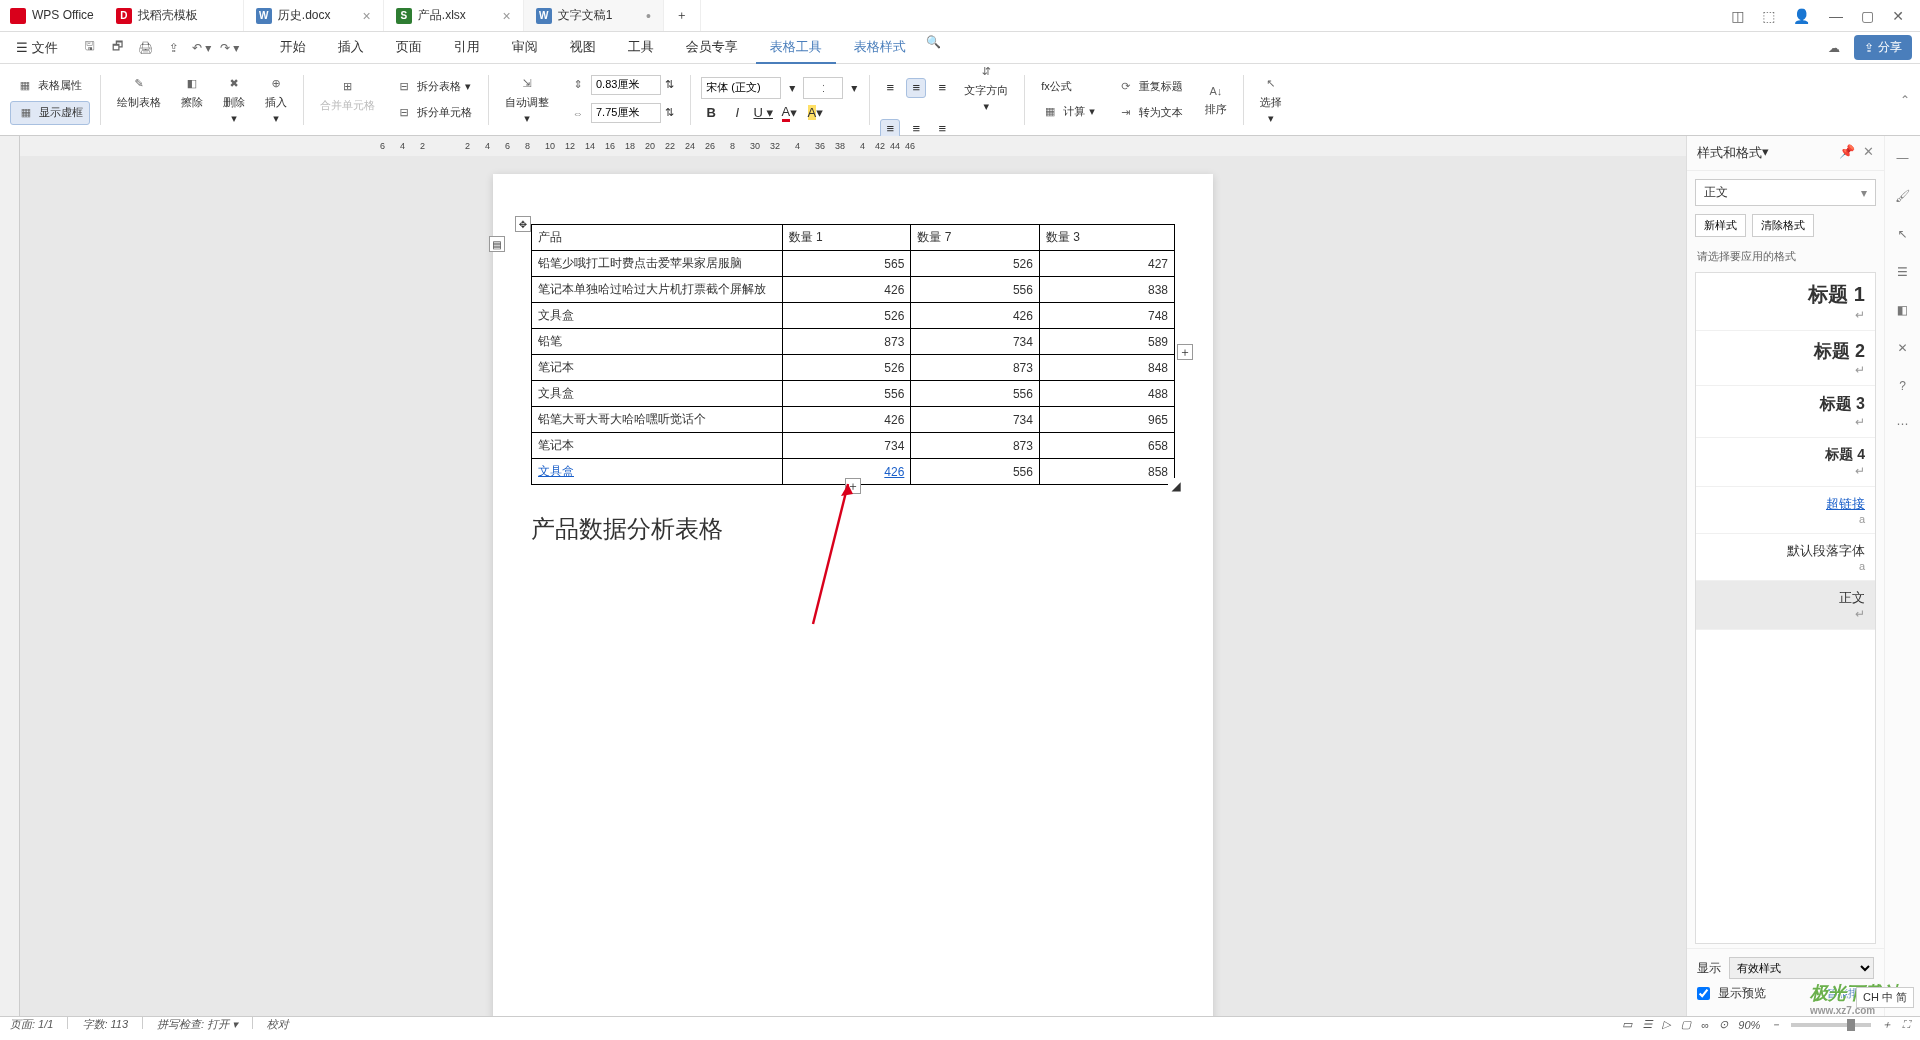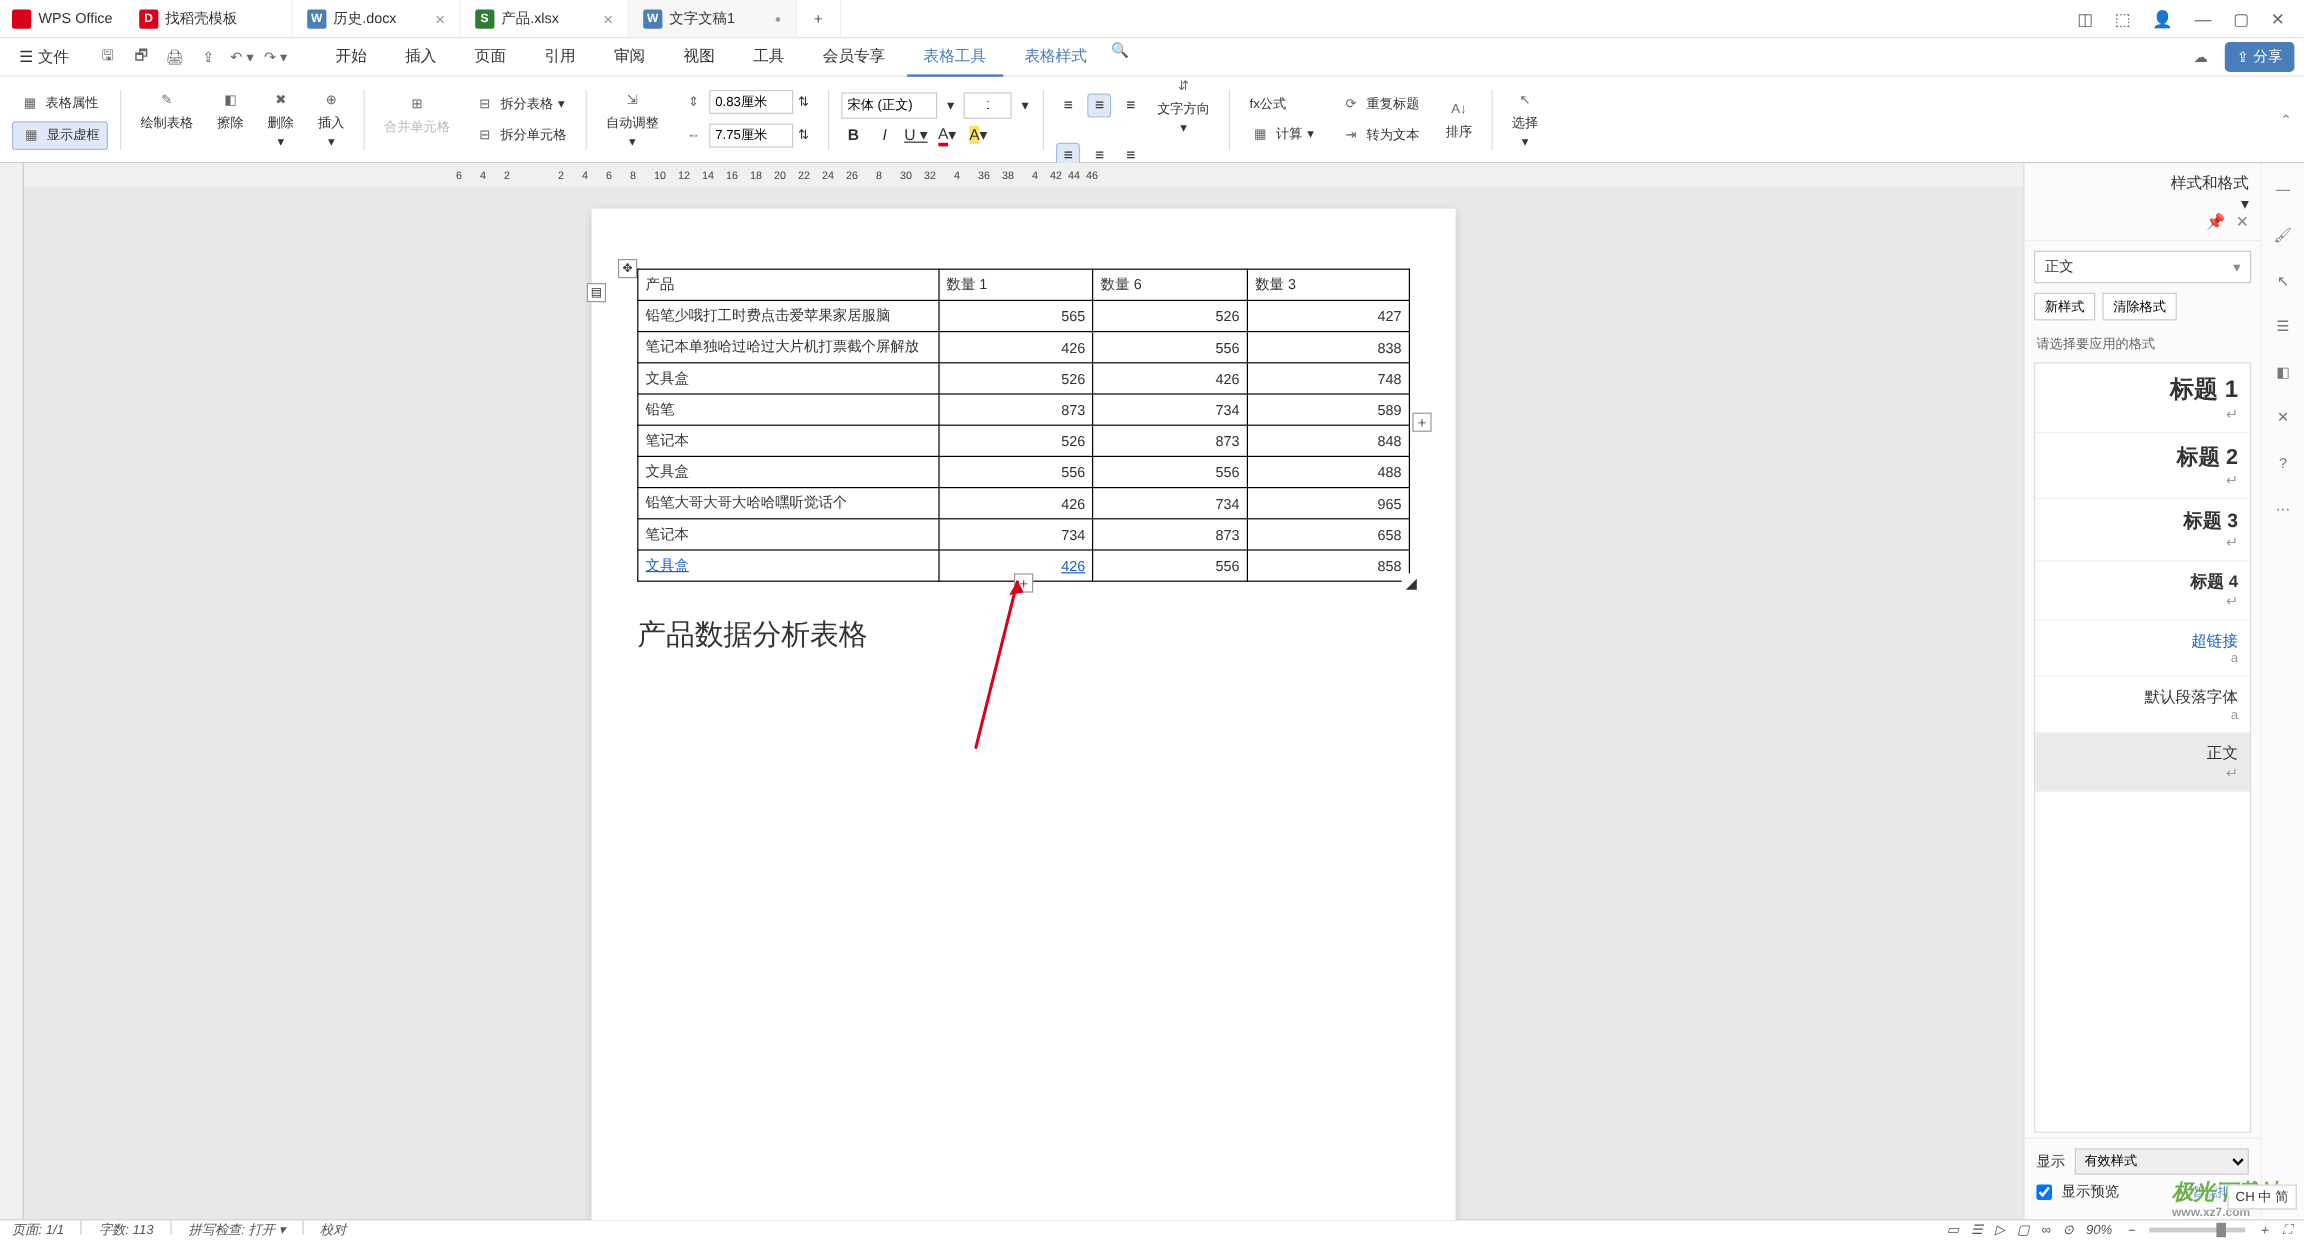--- a/index.html
+++ b/index.html
@@ -52,34 +52,34 @@
 .doc-table tr.sel td { }
 .doc-table tr.sel td:first-child a { color: #1a5fc9; text-decoration: underline; }
 .doc-table tr.sel td:nth-child(2) { color: #1a5fc9; text-decoration: underline; }
 .page-title { font-size: 24px; margin-top: 28px; font-family: SimSun, serif; }
 .table-handle { position: absolute; width: 16px; height: 16px; border: 1px solid #999; background: #fff; display: flex; align-items: center; justify-content: center; font-size: 10px; cursor: move; }
 .add-row { position: absolute; width: 16px; height: 16px; border: 1px solid #999; background: #fff; display: flex; align-items: center; justify-content: center; cursor: pointer; }
 .arrow-annot { position: absolute; left: 310px; top: 300px; }
 
 .sidepanel { width: 234px; background: #fbfbfb; border-left: 1px solid #ddd; display: flex; }
 .sp-body { flex: 1; display: flex; flex-direction: column; }
-.sp-header { padding: 8px 10px; font-size: 13px; display: flex; align-items: flex-end; border-bottom: 1px solid #eee; flex-direction: column; }
+.sp-header { padding: 8px 10px; font-size: 13px; display: flex; align-items: flex-start; border-bottom: 1px solid #eee; }
 .sp-hdr-icons { margin-left: auto; display: flex; gap: 8px; color: #888; }
 .sp-select { margin: 8px; border: 1px solid #ccc; padding: 4px 8px; background: #fff; display: flex; align-items: center; }
 .sp-select .chev { margin-left: auto; color: #888; }
 .sp-btns { display: flex; gap: 6px; padding: 0 8px 8px; }
 .sp-btns button { border: 1px solid #ccc; background: #fff; padding: 3px 8px; font-size: 11px; cursor: pointer; }
 .sp-hint { padding: 4px 10px; font-size: 11px; color: #666; }
 .style-list { border: 1px solid #ddd; margin: 4px 8px; background: #fff; flex: 1; overflow: auto; }
 .style-item { padding: 8px 10px; display: flex; align-items: flex-end; cursor: pointer; border-bottom: 1px solid #f0f0f0; flex-direction: column; }
 .style-item.active { background: #eaeaea; }
 .style-item .ret { margin-left: auto; color: #999; font-size: 12px; }
 .style-item .lock { margin-left: auto; color: #999; font-size: 11px; }
 .h1 { font-size: 20px; font-weight: bold; } .h2 { font-size: 18px; font-weight: bold; } .h3 { font-size: 16px; font-weight: bold; } .h4 { font-size: 14px; font-weight: bold; }
-.link-style { color: #1a5fc9; font-size: 13px; }
+.link-style { color: #1a5fc9; text-decoration: underline; font-size: 13px; }
 .sp-bottom { padding: 8px 10px; border-top: 1px solid #eee; font-size: 12px; }
 .sp-bottom .row { display: flex; align-items: center; gap: 8px; margin-bottom: 6px; }
 .sp-bottom select { flex: 1; border: 1px solid #ccc; padding: 3px; font-size: 11px; }
 .smart-layout { color: #4a7ebb; font-size: 11px; text-align: right; padding-right: 4px; }
 .sp-rail { width: 36px; border-left: 1px solid #eee; display: flex; flex-direction: column; align-items: center; gap: 18px; padding-top: 12px; }
 .sp-rail .ri { width: 20px; height: 20px; color: #777; cursor: pointer; display: flex; align-items: center; justify-content: center; }
 
 .statusbar { height: 24px; background: #fff; border-top: 1px solid #ccc; display: flex; align-items: flex-start; padding: 0 10px; gap: 14px; font-size: 11px; color: #555; font-style: italic; }
 .statusbar .sep { width: 1px; height: 12px; background: #ccc; }
 .statusbar .right { margin-left: auto; display: flex; gap: 10px; align-items: center; }
@@ -294,21 +294,21 @@
     <div class="canvas-scroll">
       <div class="page">
         <div class="table-handle" style="left:22px;top:42px">✥</div>
         <div class="table-handle" style="left:-4px;top:62px">▤</div>
         <div style="position:relative">
         <table class="doc-table">
           <tbody>
                 <tr>
             <td style="width:39%">产品</td>
             <td style="width:20%">数量 1</td>
-            <td style="width:20%">数量 6</td>
+            <td style="width:20%">数量 7</td>
             <td style="width:21%">数量 3</td>
           </tr>
           </tbody>
               <tbody id="table-body">
                 <tr>
                   <td>铅笔少哦打工时费点击爱苹果家居服脑</td>
                   <td class="num">565</td>
                   <td class="num">526</td>
                   <td class="num">427</td>
                 </tr>

